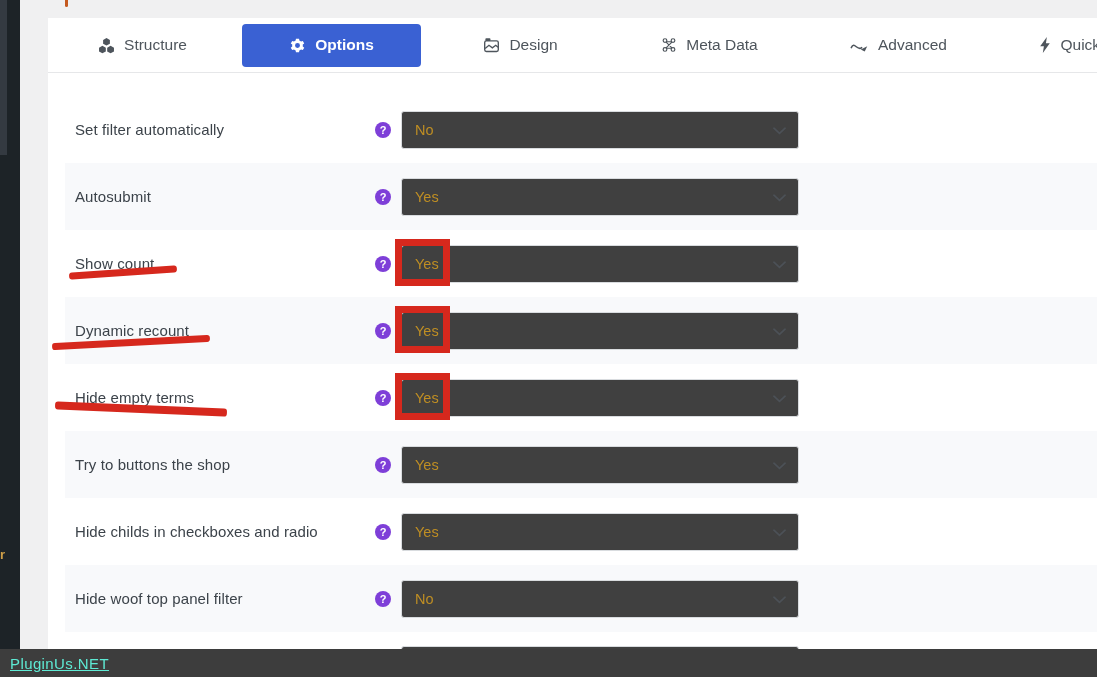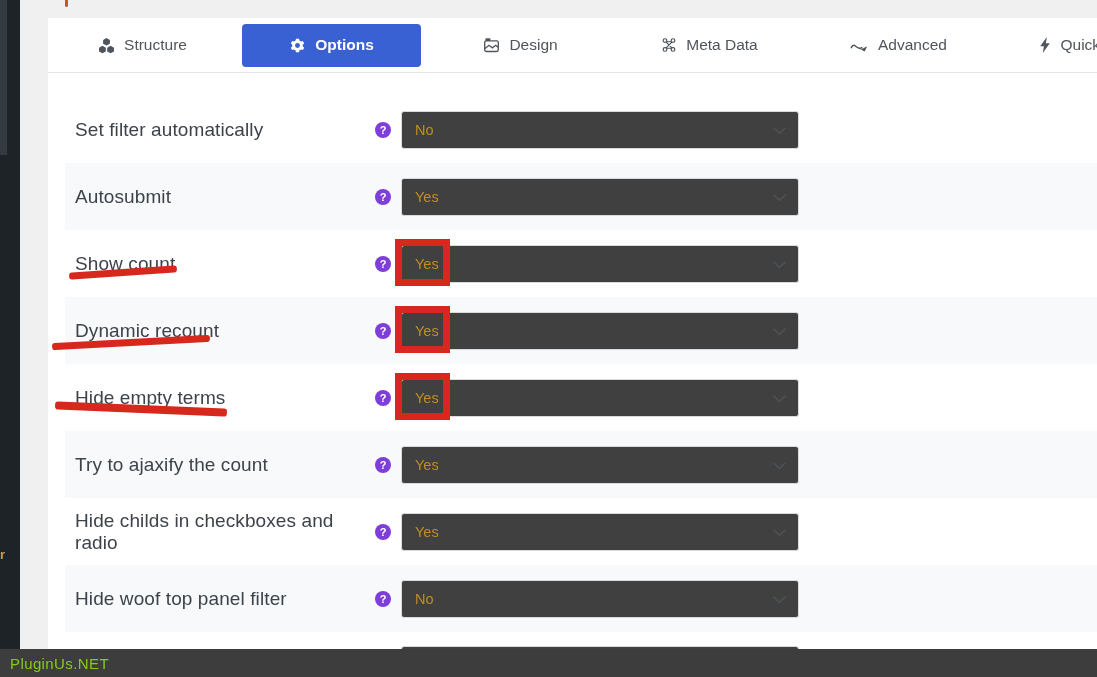--- a/index.html
+++ b/index.html
@@ -28,21 +28,21 @@
   .tab{
     flex:0 0 189px;height:43px;display:flex;align-items:center;justify-content:center;gap:9px;
     color:var(--tabtext);font-size:15.5px;cursor:pointer;border-radius:4px;
   }
   .tab.active{flex-basis:179px;margin:4px 5px;background:var(--blue);color:#fff;font-weight:bold;}
   .ticon{display:inline-flex;align-items:center;}
   
   .settings{margin:23px 0 0 17px;}
   .row{position:relative;display:flex;align-items:center;height:67px;padding-left:10px;background:#fff;}
   .row.alt{background:var(--row-alt);}
-  .lbl{width:300px;color:var(--label);font-size:19px;letter-spacing:.1px;}
+  .lbl{width:300px;color:var(--label);font-size:15px;letter-spacing:.1px;}
   .help{
     flex:0 0 16px;width:16px;height:16px;border-radius:50%;background:var(--purple);
     color:#fff;font-size:11px;font-weight:bold;display:inline-flex;align-items:center;justify-content:center;
     cursor:pointer;
   }
   .sel{
     position:relative;margin-left:10px;width:398px;height:38px;background:#404040;
     border:1px solid var(--selborder);border-radius:3px;box-sizing:border-box;
     display:flex;align-items:center;cursor:pointer;
   }
@@ -58,21 +58,21 @@
   .idx4 .redline{left:-13px;top:42px;width:158px;height:7px;transform:rotate(-3deg);}
   .idx5 .redline{left:-10px;top:41px;width:172px;height:8px;transform:rotate(2.5deg);}
   
   .row.partial{height:40px;align-items:flex-start;}
   .row.partial .sel{margin-top:14px;}
   
   .bottombar{
     position:absolute;left:0;bottom:0;width:1097px;height:28px;background:var(--barbg);
     display:flex;align-items:center;z-index:5;
   }
-  .bottombar span{color:#84cc16;font-size:15px;padding-left:10px;letter-spacing:.4px;}
+  .bottombar span{color:#5eead4;font-size:15px;padding-left:10px;letter-spacing:.4px;text-decoration:underline;}
 </style>
 </head>
 <body>
 
 <div class="sidebar">
   <div class="substrip"></div>
   <span class="frag">r</span>
 </div>
 
 <div class="topfrag"></div>
@@ -206,21 +206,21 @@
           <span class="chev">
             <svg viewBox="0 0 14 8" width="13" height="8">
               <path d="M1 1l6 5.5L13 1" fill="none" stroke="#4c5157" stroke-width="1.8" stroke-linecap="round" stroke-linejoin="round"></path>
             </svg>
           </span>
           <span class="redbox"></span>
         </div>
         <span class="redline"></span>
       </div>
       <div class="row alt idx6">
-        <div class="lbl">Try to ajaxify the count</div>
+        <div class="lbl">Try to buttons the shop</div>
         <span class="help">?</span>
         <div class="sel">
           <span class="val">Yes</span>
           <span class="chev">
             <svg viewBox="0 0 14 8" width="13" height="8">
               <path d="M1 1l6 5.5L13 1" fill="none" stroke="#4c5157" stroke-width="1.8" stroke-linecap="round" stroke-linejoin="round"></path>
             </svg>
           </span>
         </div>
       </div>

